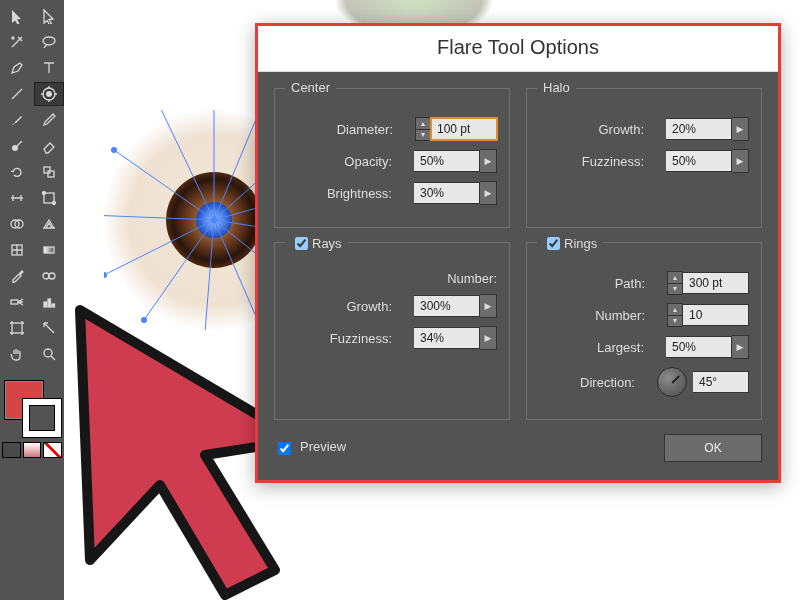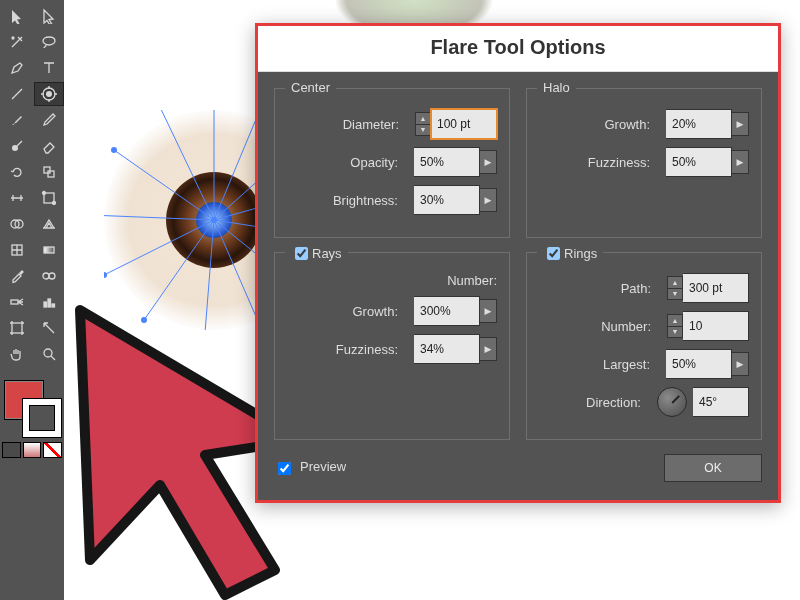--- a/index.html
+++ b/index.html
@@ -26,33 +26,33 @@
 .halo-ring{position:absolute;left:62px;top:62px;width:96px;height:96px;border-radius:50%;background:radial-gradient(circle,#d79a62 0%,#6b3a1d 40%,#2b160b 60%,#6b3a1d 80%)}
 .core{position:absolute;left:92px;top:92px;width:36px;height:36px;border-radius:50%;background:radial-gradient(circle,#9fd0ff 0%,#2b5bd0 60%,#123 100%)}
 .rays line{stroke:#4b84ff;stroke-width:1}
 .handles circle{fill:#4b84ff}
 .top-blob{position:absolute;left:270px;top:0;width:160px;height:40px;border-radius:0 0 90px 90px;background:radial-gradient(ellipse at 50% 0%,#7a5,#553 60%,rgba(0,0,0,0)70%);opacity:.35}
 
 .big-cursor{position:absolute;left:50px;top:300px;pointer-events:none}
 .big-cursor svg{width:300px;height:300px}
 
 .dlg{position:absolute;left:255px;top:23px;width:520px;background:#fff;border:3px solid #e53b3b;box-shadow:0 4px 18px rgba(0,0,0,.3)}
-.dlg-title{background:#fff;color:#333;text-align:center;font-size:20px;font-weight:700;padding:10px 0 12px;border-bottom:1px solid #ddd}
+.dlg-title{background:#fff;color:#333;text-align:center;font-size:20px;font-weight:400;padding:10px 0 12px;border-bottom:1px solid #ddd}
 .dlg-body{background:#535353;color:#ddd;padding:16px 16px 18px}
 .grp-row{display:flex;gap:16px;margin-bottom:14px}
-.grp{border:1px solid #6f6f6f;padding:12px 12px 14px;flex:1;position:relative}
+.grp{border:1px solid #6f6f6f;padding:20px 12px 14px;flex:1;position:relative}
 .grp-title{position:absolute;top:-9px;left:10px;background:#535353;padding:0 6px;font-size:13px;color:#ddd}
 .grp-title input[type=checkbox]{vertical-align:-2px;margin-right:4px;accent-color:#9cf}
-.field{display:flex;align-items:center;justify-content:space-between;margin:8px 0;gap:16px}
+.field{display:flex;align-items:center;justify-content:space-between;margin:8px 0;gap:22px}
 .field label{color:#ddd;font-size:13px;text-align:right;flex:1}
 .val{display:flex;align-items:center}
 .spin{width:14px;height:22px;background:#6c6c6c;border:1px solid #333;display:flex;flex-direction:column}
 .spin span{flex:1;display:flex;align-items:center;justify-content:center;font-size:7px;color:#ddd;line-height:1}
 .spin span:first-child{border-bottom:1px solid #333}
-.txt{width:66px;height:30px;background:#e8e8e8;border:1px solid #333;border-left:none;color:#222;padding:0 6px;box-sizing:border-box;font-size:12px;display:flex;align-items:center}
+.txt{width:66px;height:22px;background:#e8e8e8;border:1px solid #333;border-left:none;color:#222;padding:0 6px;box-sizing:border-box;font-size:12px;display:flex;align-items:center}
 .txt.hl{outline:2px solid #e58a2e;outline-offset:-1px}
 .fly{width:16px;height:22px;background:#6c6c6c;border:1px solid #333;border-left:none;display:flex;align-items:center;justify-content:center;color:#ddd;font-size:9px}
 .dial{width:28px;height:28px;border-radius:50%;background:radial-gradient(circle at 35% 35%,#8a8a8a,#4a4a4a);border:1px solid #2a2a2a;margin-right:6px;position:relative}
 .dial:after{content:"";position:absolute;left:50%;top:50%;width:10px;height:1.5px;background:#222;transform-origin:left center;transform:rotate(-45deg)}
 .btn-row{display:flex;justify-content:flex-end;align-items:center;gap:10px;margin-top:14px}
 .btn-row .preview{margin-right:auto;display:flex;align-items:flex-start;gap:6px;color:#ddd}
 .btn{width:96px;height:26px;background:#6c6c6c;border:1px solid #333;color:#eee;display:flex;align-items:center;justify-content:center;font-size:12px}
 </style>
 </head>
 <body>

